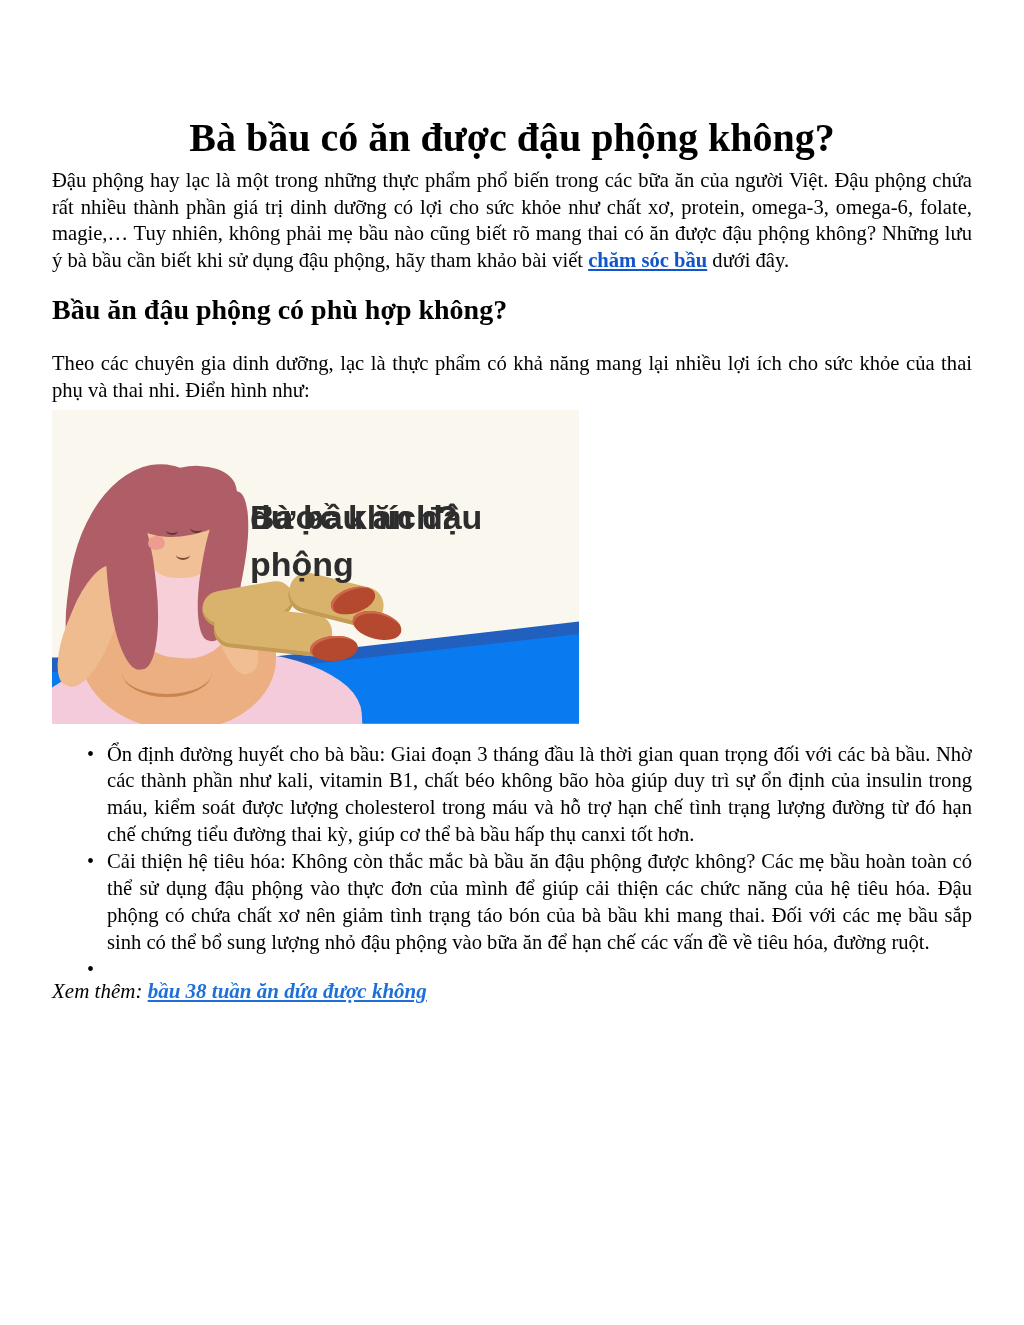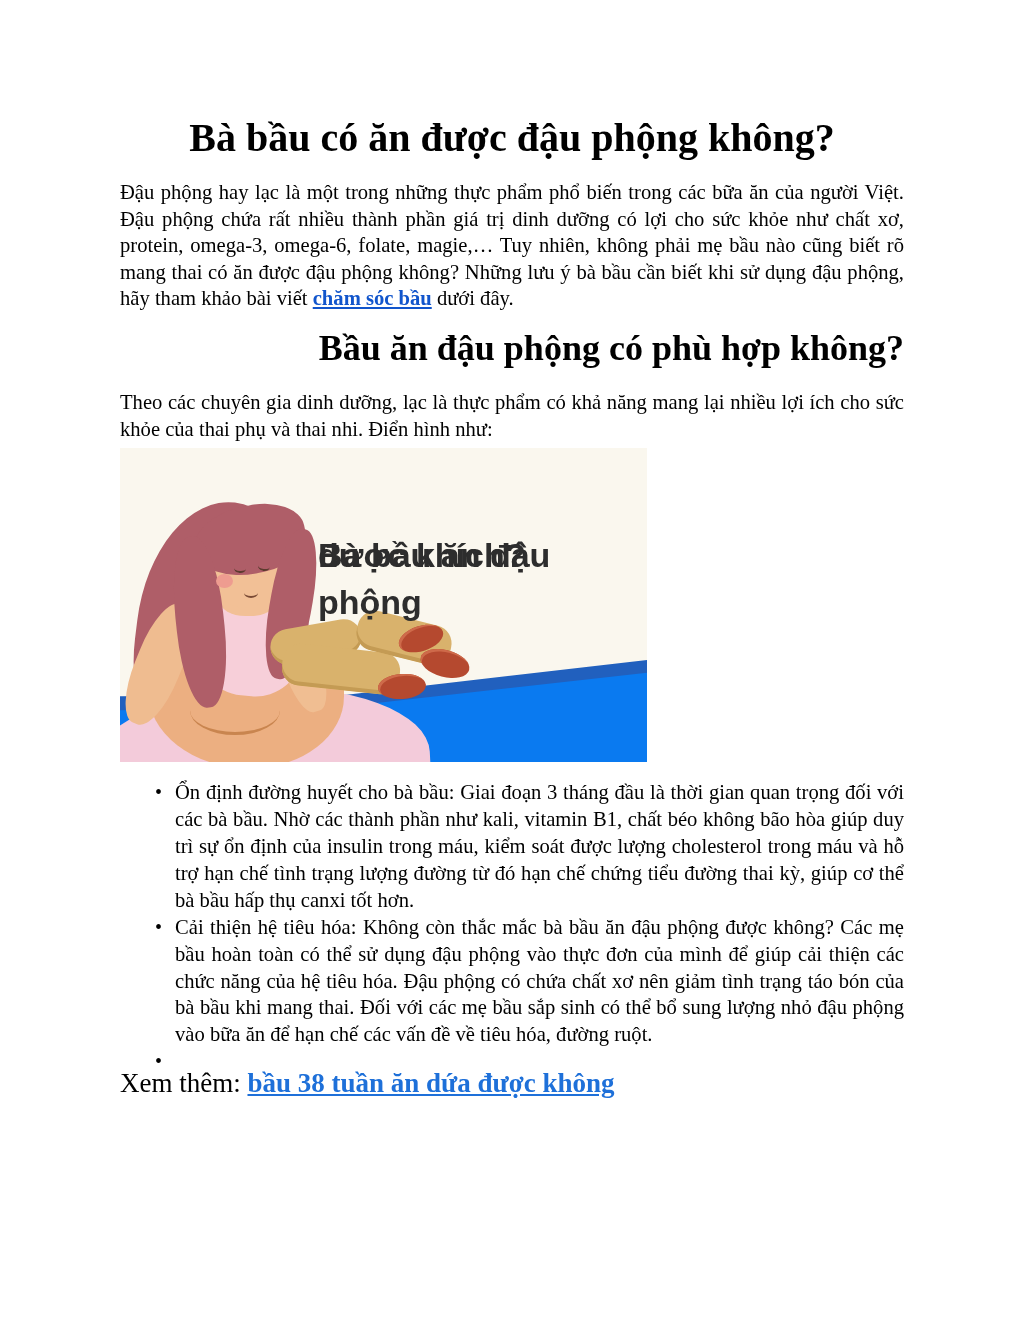--- a/index.html
+++ b/index.html
@@ -1,42 +1,42 @@
 <!DOCTYPE html>
 <html lang="vi"><head>
 <meta charset="utf-8">
 <style>
   html,body{margin:0;padding:0;background:#ffffff;}
   .page{
     position:relative;
     width:1024px;height:1133px;
     box-sizing:border-box;
-    padding:0 120px;
+    padding:0 52px;
     background:#ffffff;
     font-family:"Liberation Serif", serif;
     color:#000000;
     overflow:hidden;
   }
   h1.doc-title{
     margin:114px 0 0 0;
     font-size:40px;line-height:48px;
     font-weight:bold;text-align:center;
     color:#000000;
   }
   .body-text{
     margin:0;
     font-size:20.6px;line-height:26.6px;
     text-align:justify;
     color:#000000;
   }
-  .intro{margin-top:17px;}
+  .intro{margin-top:5px;}
   h2.section-heading{
     margin:20px 0 0 0;
-    font-size:36px;line-height:33px;
-    font-weight:bold;color:#000000;text-align:right;
+    font-size:28px;line-height:33px;
+    font-weight:bold;color:#000000;
   }
   .section-paragraph{margin-top:24px;}
   a.link{font-weight:bold;text-decoration:underline;cursor:pointer;}
   a.link-dark{color:#1155CC;}
   a.link-bright{color:#1E70D9;}
 
   
   figure.fig{
     margin:6px 0 0 0;
     position:relative;
@@ -98,21 +98,21 @@
     padding-left:55px;
     font-size:20.6px;line-height:26.9px;
     text-align:justify;
   }
   ul.benefits .bullet{
     position:absolute;left:35px;top:0px;
     font-size:20px;line-height:26.9px;color:#000;
   }
   .see-more{
     margin:22px 0 0 0;
-    font-size:27px;line-height:27px;
+    font-size:21px;line-height:27px;font-style:italic;
   }
 </style>
 </head>
 <body>
 
 <div class="page">
 
   <h1 class="doc-title">Bà bầu có ăn được đậu phộng không?</h1>
 
   <p class="body-text intro"><span>Đậu phộng hay lạc là một trong những thực phẩm phổ biến trong các bữa ăn của người Việt. Đậu phộng chứa rất nhiều thành phần giá trị dinh dưỡng có lợi cho sức khỏe như chất xơ, protein, omega-3, omega-6, folate, magie,… Tuy nhiên, không phải mẹ bầu nào cũng biết rõ mang thai có ăn được đậu phộng không? Những lưu ý bà bầu cần biết khi sử dụng đậu phộng, hãy tham khảo bài viết </span><a class="link link-dark">chăm sóc bầu</a><span> dưới đây.</span></p>

